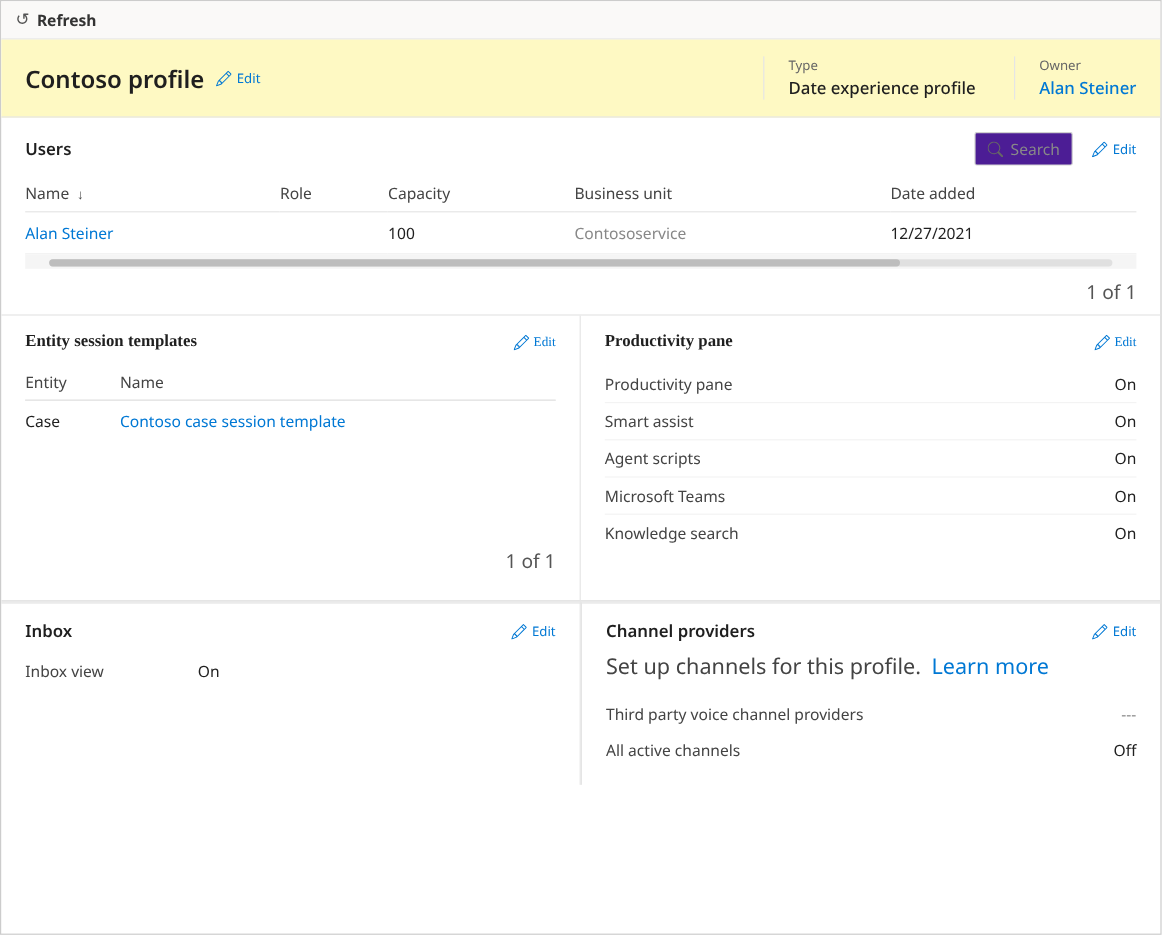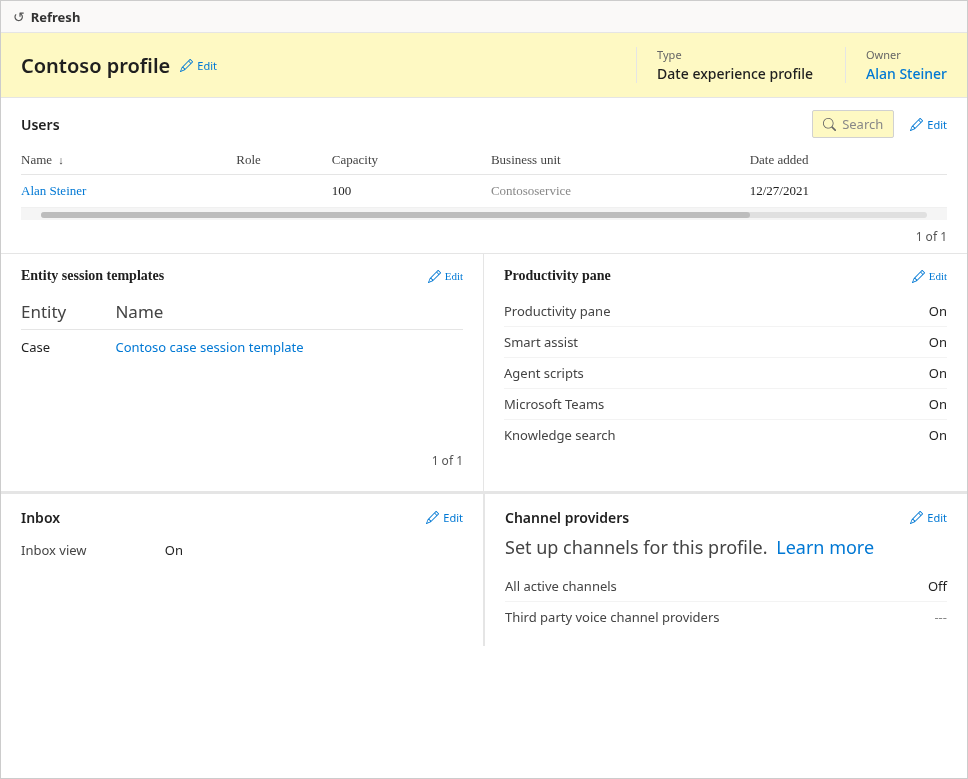--- a/index.html
+++ b/index.html
@@ -98,31 +98,30 @@
       align-items: center;
       gap: 16px;
     }
     .search-box {
       display: flex;
       align-items: center;
       gap: 6px;
       padding: 4px 10px;
       border: 1px solid #d1d1d1;
       border-radius: 2px;
-      background: #fef9c3;
+      background: #4c1d95;
       color: #666;
       font-size: 13px;
       cursor: text;
     }
 
     
     .data-table {
       width: 100%;
       border-collapse: collapse;
-      font-family: Liberation Serif, serif;
     }
     .data-table th {
       text-align: left;
       font-size: 13px;
       font-weight: 400;
       color: #444;
       padding: 6px 8px 6px 0;
       border-bottom: 1px solid #e5e5e5;
     }
     .data-table td {
@@ -136,21 +135,21 @@
       text-decoration: none;
       cursor: pointer;
     }
     .sort-indicator {
       display: inline-block;
       margin-left: 3px;
       font-size: 11px;
     }
     .pagination-row {
       text-align: right;
-      font-size: 12px;
+      font-size: 16px;
       color: #555;
       padding: 8px 0;
     }
 
     
     .two-col-grid {
       display: grid;
       grid-template-columns: 1fr 1fr;
       gap: 0;
       border-bottom: 1px solid #e5e5e5;
@@ -175,21 +174,21 @@
       margin-bottom: 12px;
       font-family: Liberation Serif, serif;
     }
 
     .entity-table {
       width: 100%;
       border-collapse: collapse;
     }
     .entity-table th {
       text-align: left;
-      font-size: 17px;
+      font-size: 13px;
       font-weight: 400;
       color: #444;
       padding: 4px 8px 6px 0;
       border-bottom: 1px solid #e5e5e5;
     }
     .entity-table td {
       padding: 8px 8px 8px 0;
       font-size: 13px;
       color: #1f1f1f;
     }
@@ -427,22 +426,22 @@
         <svg width="13" height="13" viewBox="0 0 16 16" fill="#0078d4">
             <path d="M12.146.146a.5.5 0 0 1 .708 0l3 3a.5.5 0 0 1 0 .708l-10 10a.5.5 0 0 1-.168.11l-5 2a.5.5 0 0 1-.65-.65l2-5a.5.5 0 0 1 .11-.168zM11.207 2.5L13.5 4.793 14.793 3.5 12.5 1.207zm1.586 3L10.5 3.207 4 9.707V10h.5a.5.5 0 0 1 .5.5v.5h.5a.5.5 0 0 1 .5.5v.5h.293zm-9.761 5.175l-.106.106-1.528 3.821 3.821-1.528.106-.106A.5.5 0 0 1 5 12.5V12h-.5a.5.5 0 0 1-.5-.5V11h-.5a.5.5 0 0 1-.468-.325z"></path>
           </svg>
         <span>Edit</span>
       </a>
     </div>
     <p class="channel-desc">
       <span>Set up channels for this profile.</span>
       <a class="table-link" style="margin-left:4px;">Learn more</a>
     </p>
+    <div class="pane-row" style="border-bottom:none;">
+      <span class="pane-label">Third party voice channel providers</span>
+      <span class="pane-value" style="color:#888;">---</span>
+    </div>
     <div class="pane-row">
       <span class="pane-label">All active channels</span>
       <span class="pane-value">Off</span>
     </div>
-    <div class="pane-row" style="border-bottom:none;">
-      <span class="pane-label">Third party voice channel providers</span>
-      <span class="pane-value" style="color:#888;">---</span>
-    </div>
   </div>
 </div>
 
 </body></html>

